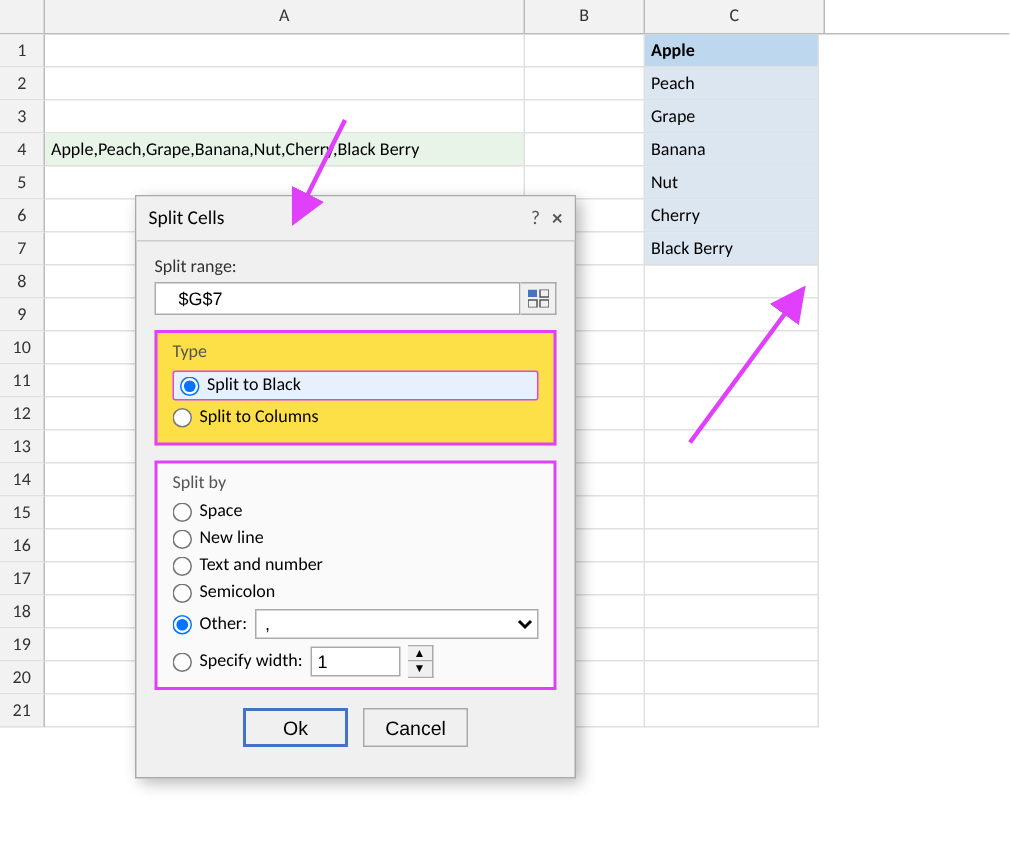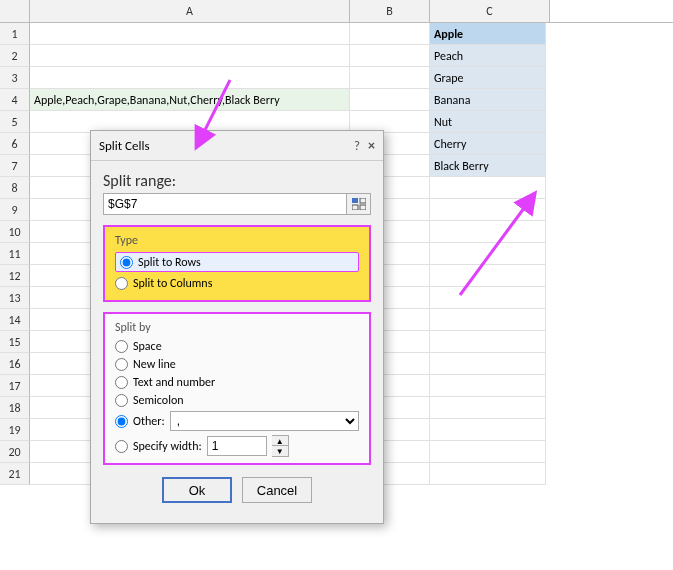--- a/index.html
+++ b/index.html
@@ -51,28 +51,28 @@
       justify-content: space-between;
       border-bottom: 1px solid #ccc;
     }
     .dialog-title { font-size: 13px; font-weight: normal; color: #000; }
     .dialog-controls { display: flex; align-items: center; gap: 8px; }
     .dialog-help { color: #555; font-size: 13px; cursor: pointer; }
     .dialog-close { color: #555; font-size: 14px; cursor: pointer; font-weight: bold; }
     
     .dialog-body { padding: 10px 12px; }
     
-    .field-label { font-size: 16px; color: #333; margin-bottom: 3px; }
+    .field-label { font-size: 12px; color: #333; margin-bottom: 3px; }
     .input-row { display: flex; align-items: center; margin-bottom: 10px; }
     .text-input {
       flex: 1;
       height: 22px;
       border: 1px solid #aaa;
       background: #fff;
-      padding: 0 4px;
+      padding: 0 15px;
       font-size: 12px;
       outline: none;
     }
     .input-btn {
       width: 24px;
       height: 22px;
       border: 1px solid #aaa;
       border-left: none;
       background: #f0f0f0;
       cursor: pointer;
@@ -326,21 +326,21 @@
             <rect x="8" y="0" width="6" height="5" fill="none" stroke="#555" stroke-width="1"></rect>
             <rect x="8" y="7" width="6" height="5" fill="none" stroke="#555" stroke-width="1"></rect>
           </svg>
         </div>
       </div>
 
       <div class="type-box">
         <div class="section-label">Type</div>
         <div class="radio-row" style="background:#e8f0fe; border: 1px solid #e040fb; padding: 2px 4px; border-radius:2px;">
           <input type="radio" name="type" checked="" style="">
-          <span>Split to Rows</span>
+          <span>Split to Black</span>
         </div>
         <div class="radio-row">
           <input type="radio" name="type" style="">
           <span>Split to Columns</span>
         </div>
       </div>
 
       <div class="splitby-box">
         <div class="section-label">Split by</div>
         <div class="radio-row">

